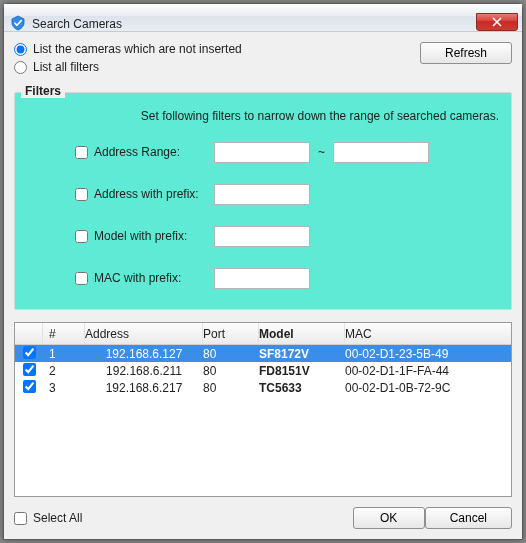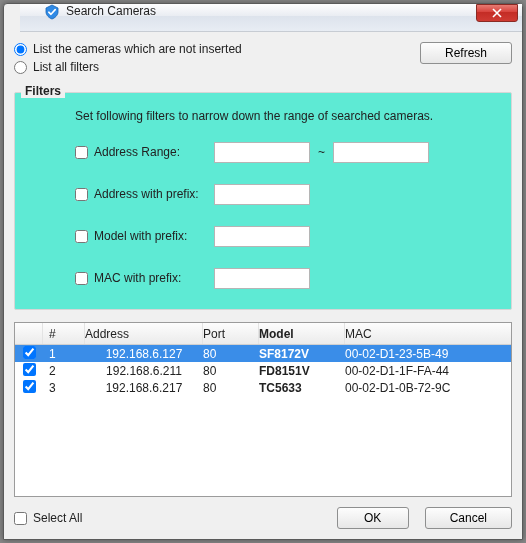--- a/index.html
+++ b/index.html
@@ -21,23 +21,22 @@
     border-radius: 4px 4px 0 0;
     box-shadow: 0 0 6px rgba(0,0,0,0.4);
     display: flex;
     flex-direction: column;
   }
   .titlebar {
     height: 28px;
     background: linear-gradient(to bottom, #fdfdfe 0%, #e9ecf2 45%, #dde3ec 46%, #e8edf4 100%);
     border-bottom: 1px solid #c7ccd3;
     display: flex;
-    align-items: flex-start;
-    padding: 0 2px 0 24px;
-    margin-left: 16px;
+    align-items: flex-end;
+    padding: 0 2px 0 6px;
   }
   .titlebar .app-icon {
     width:16px; height:16px;
     margin-right:6px;
     display:flex; align-items:center; justify-content:center;
   }
   .titlebar .title {
     flex:1;
     color:#222;
     font-size:12px;
@@ -93,20 +92,21 @@
     position:absolute;
     top:-9px; left:6px;
     background:#f0f0f0;
     padding:0 4px;
     font-weight:bold;
     color:#222;
   }
   .filters-desc {
     margin: 6px 0 10px 48px;
     color:#222;
+    text-align:right;
   }
   .filter-row {
     display:flex;
     align-items:center;
     margin: 16px 0 4px 48px;
     height:26px;
   }
   .filter-row .chk { margin:0 6px 0 0; }
   .filter-row .lbl { width:120px; color:#222; }
   .txt {
@@ -170,21 +170,21 @@
     display:flex;
     align-items:center;
     margin-top:8px;
     height:26px;
   }
   .footer .select-all {
     display:flex; align-items:center; color:#222;
   }
   .footer .select-all input { margin:0 6px 0 0; }
   .footer-spacer { flex:1; }
-  .footer .btn { margin-left:16px; min-width:72px; }
+  .footer .btn { margin-left:0; min-width:72px; }
 </style>
 </head>
 <body>
 
 <div class="window">
 
   <div class="titlebar">
     <span class="app-icon">
       <svg viewBox="0 0 16 16">
           <path d="M8 1 L14 4 L14 8 C14 11 11 14 8 15 C5 14 2 11 2 8 L2 4 Z" fill="#2f8ae6" stroke="#1763b3" stroke-width="0.8"></path>

